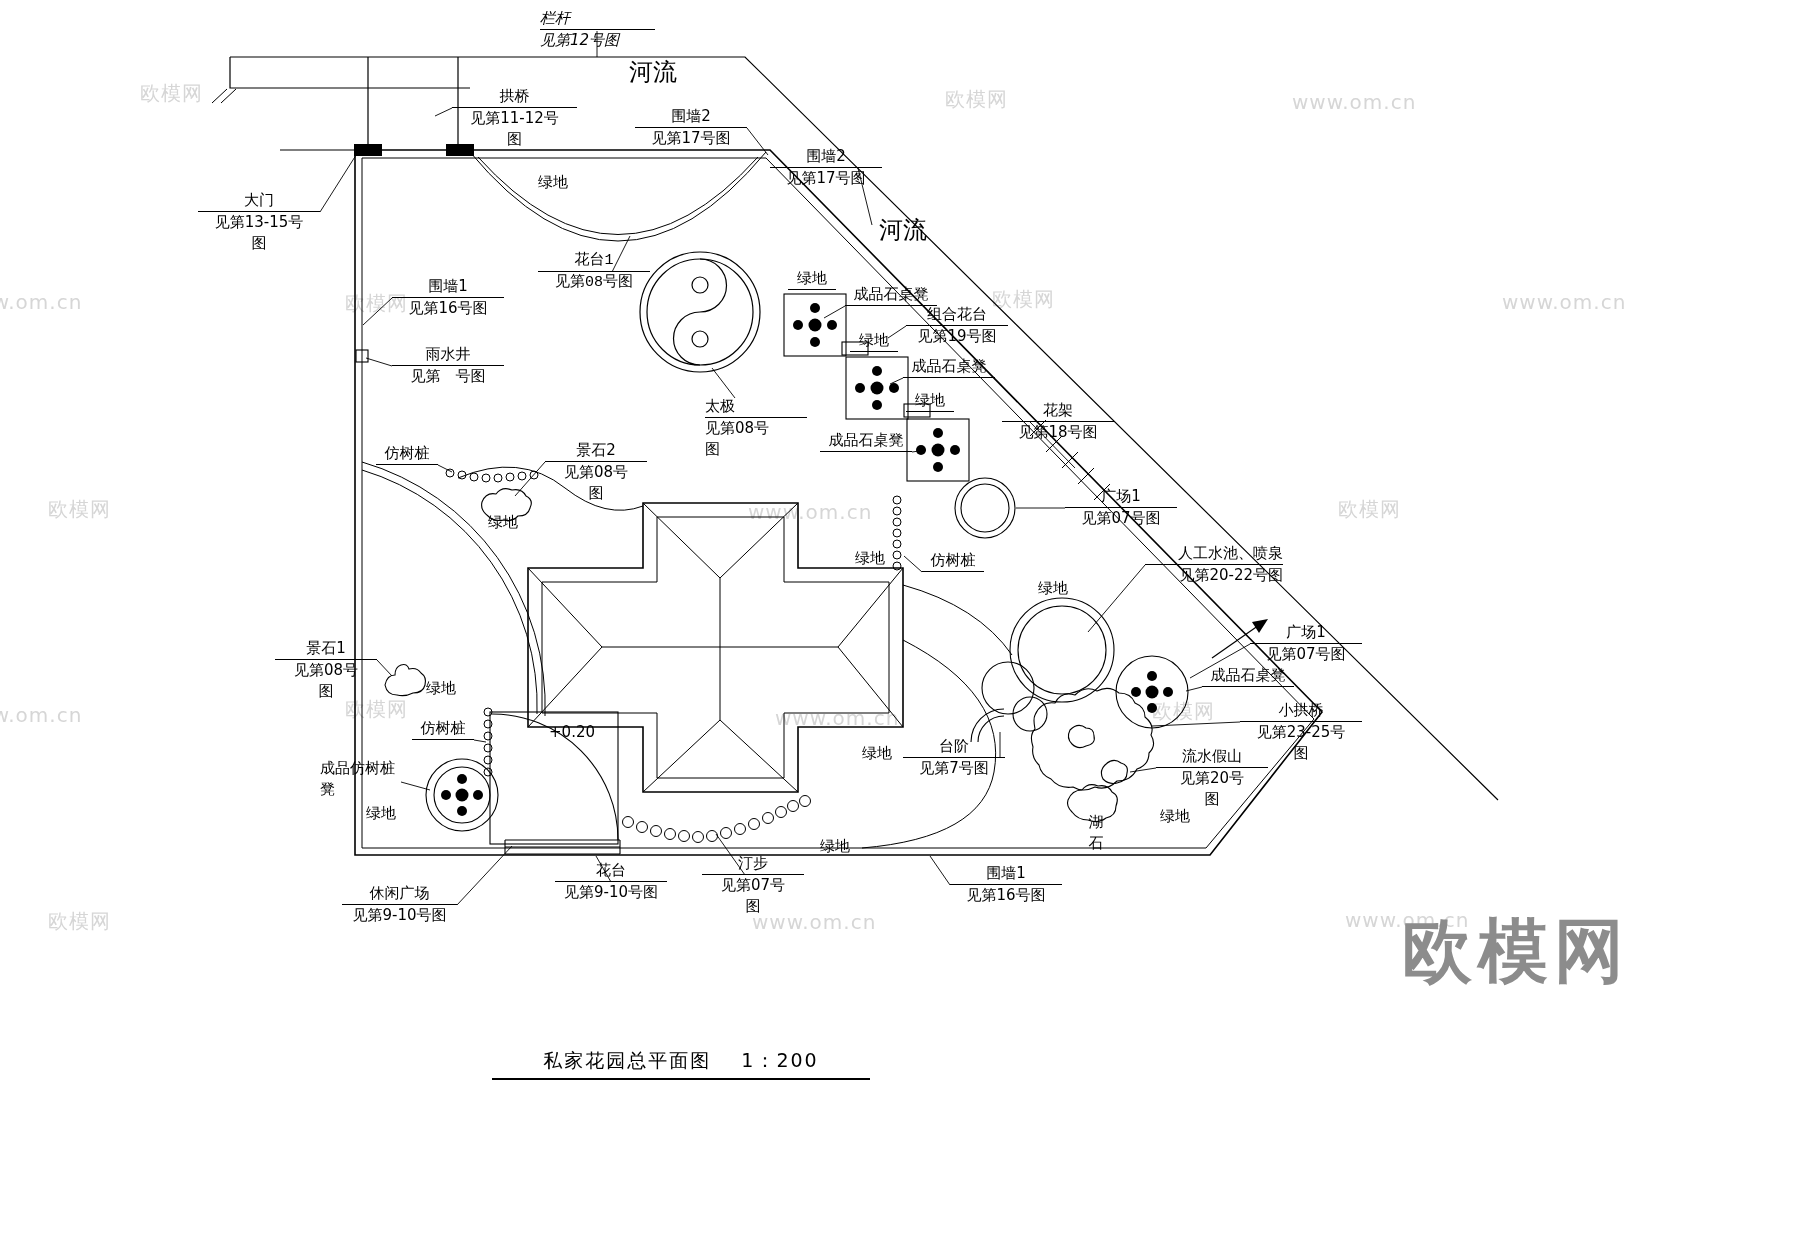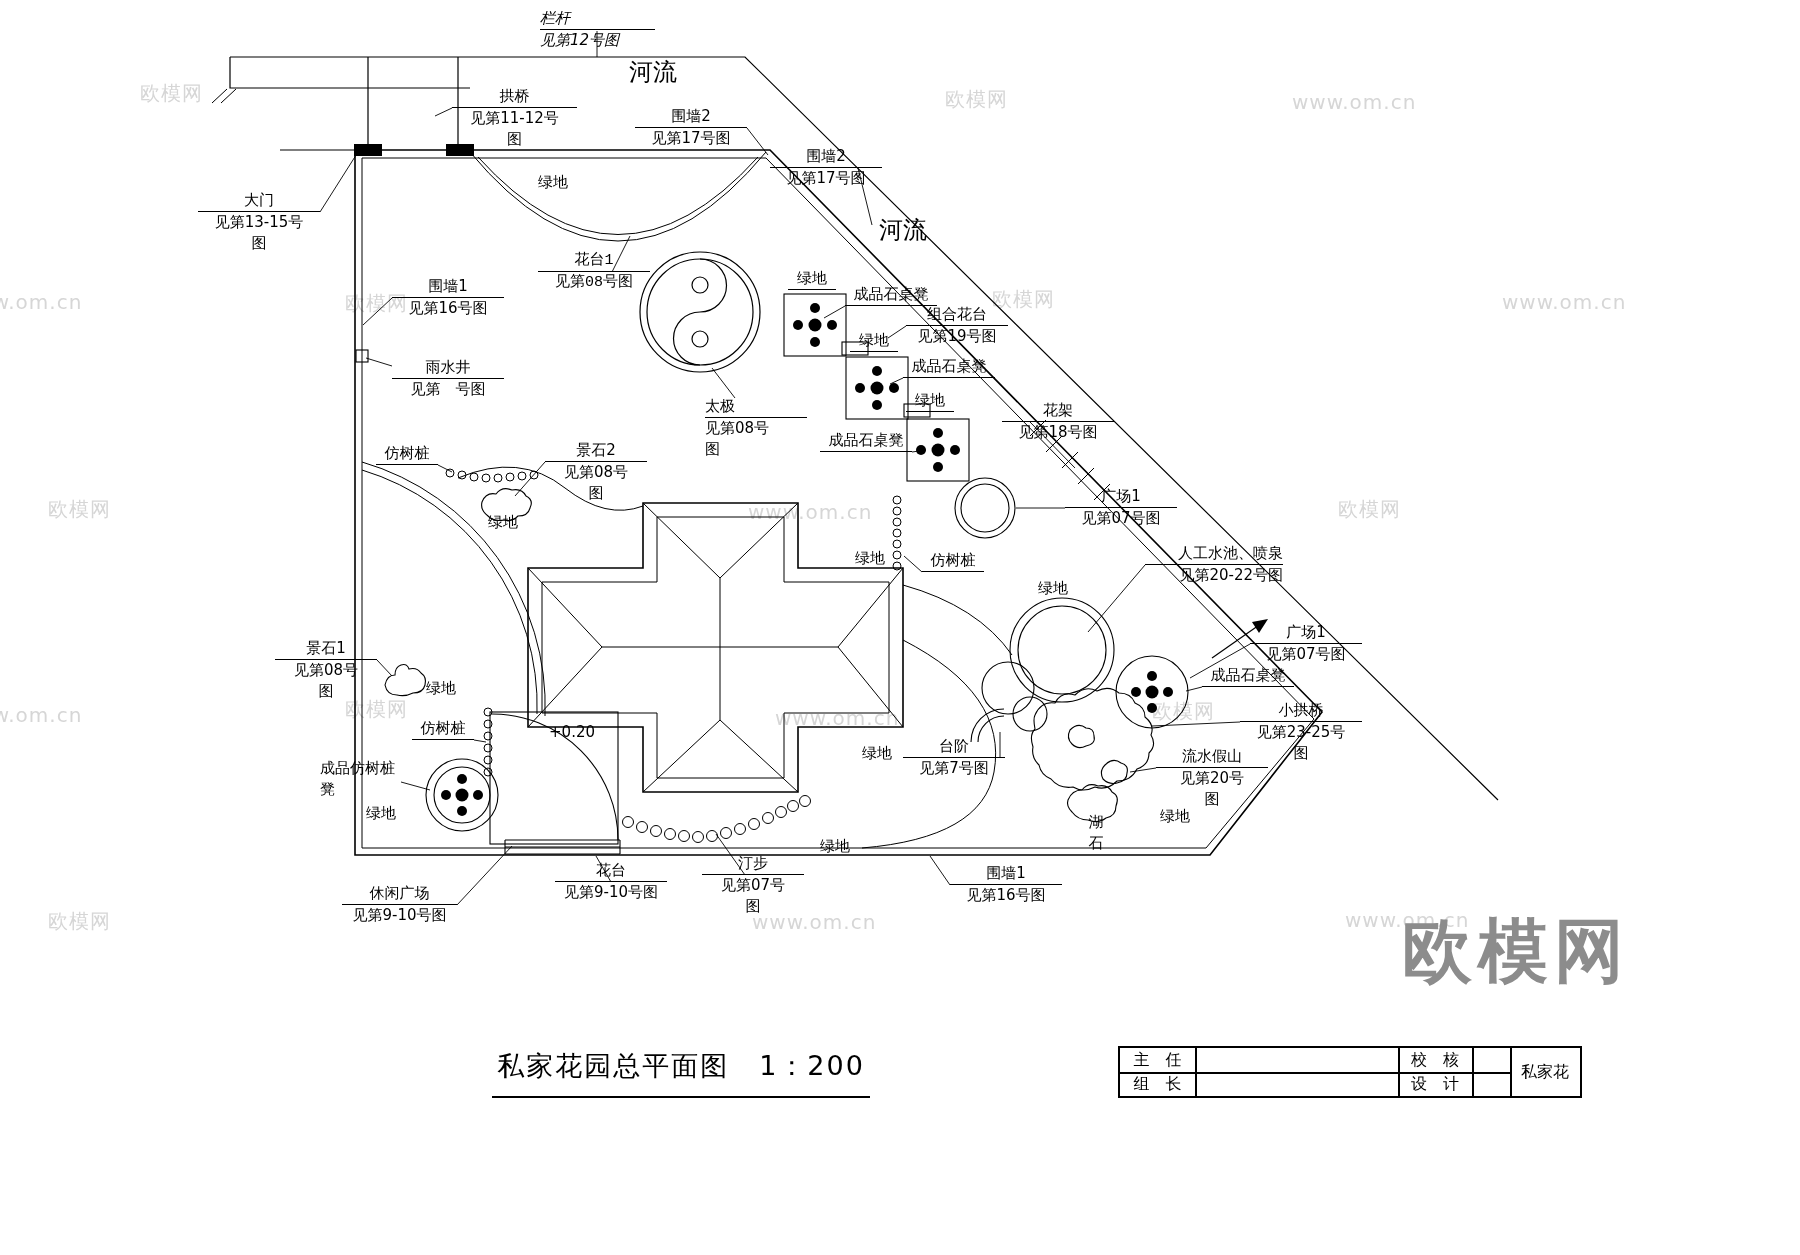--- a/index.html
+++ b/index.html
@@ -7,22 +7,22 @@
           font-family:"DejaVu Sans","Liberation Sans",sans-serif;color:#000;}
   #watermarks{position:absolute;inset:0;z-index:1;}
   .wm{position:absolute;font-size:20px;color:#d6d6d6;letter-spacing:1px;white-space:nowrap;}
   #drawing{position:absolute;left:0;top:0;z-index:2;}
   #big-wm{position:absolute;left:1402px;top:905px;font-size:70px;font-weight:bold;color:#8c8c8c;
           letter-spacing:6px;z-index:2;white-space:nowrap;}
   #annotations{position:absolute;inset:0;z-index:3;}
   .ann{position:absolute;line-height:21px;font-size:15px;white-space:nowrap;}
   .ann .ann-line{display:block;}
   .ann .ul{border-bottom:1px solid #000;}
-  #plan-title{position:absolute;left:492px;top:1048px;width:378px;text-align:center;font-size:27px;
-              letter-spacing:2px;border-bottom:2.5px solid #000;padding-bottom:12px;z-index:3;}
+  #plan-title{position:absolute;left:492px;top:1048px;width:378px;text-align:center;font-size:19px;
+              letter-spacing:2px;border-bottom:2.5px solid #000;padding-bottom:4px;z-index:3;}
   #plan-title .scale{margin-left:30px;}
   #title-block{position:absolute;left:1118px;top:1046px;width:460px;height:48px;border:2px solid #000;
                background:#fff;z-index:3;}
   .tb-cell{position:absolute;font-size:16px;display:flex;align-items:center;justify-content:center;}
   .tb-line{position:absolute;background:#000;}
 </style>
 </head>
 <body>
 
 <div id="canvas">
@@ -255,21 +255,21 @@
         <div class="ann-line">绿地</div>
       </div>
       <div class="ann" style="left: 538px; top: 250px; width: 112px; text-align: center; font-family: Liberation Mono, monospace;">
         <div class="ann-line ul">花台1</div>
         <div class="ann-line">见第08号图</div>
       </div>
       <div class="ann" style="left: 392px; top: 276px; width: 112px; text-align: center;">
         <div class="ann-line ul">围墙1</div>
         <div class="ann-line">见第16号图</div>
       </div>
-      <div class="ann" style="left: 392px; top: 344px; width: 112px; text-align: center; margin-top: 13px;">
+      <div class="ann" style="left: 392px; top: 344px; width: 112px; text-align: center;">
         <div class="ann-line ul">雨水井</div>
         <div class="ann-line">见第　号图</div>
       </div>
       <div class="ann" style="left: 788px; top: 268px; width: 48px; text-align: center;">
         <div class="ann-line ul">绿地</div>
       </div>
       <div class="ann" style="left: 845px; top: 284px; width: 92px; text-align: center;">
         <div class="ann-line ul">成品石桌凳</div>
       </div>
       <div class="ann" style="left: 906px; top: 304px; width: 102px; text-align: center;">
@@ -398,26 +398,14 @@
         <div class="ann-line">见第16号图</div>
       </div>
     </div>
 
   <div id="big-wm">欧模网</div>
 
   <div id="plan-title">
     <span>私家花园总平面图</span><span class="scale">1：200</span>
   </div>
 
-  <div id="title-block">
-    <div class="tb-line" style="left:75px;top:0;width:1.5px;height:48px"></div>
-    <div class="tb-line" style="left:278px;top:0;width:1.5px;height:48px"></div>
-    <div class="tb-line" style="left:352px;top:0;width:1.5px;height:48px"></div>
-    <div class="tb-line" style="left:390px;top:0;width:1.5px;height:48px"></div>
-    <div class="tb-line" style="left:0;top:24px;width:390px;height:1.5px"></div>
-    <div class="tb-cell" style="left:0;top:0;width:75px;height:24px">主　任</div>
-    <div class="tb-cell" style="left:0;top:24px;width:75px;height:24px">组　长</div>
-    <div class="tb-cell" style="left:278px;top:0;width:74px;height:24px">校　核</div>
-    <div class="tb-cell" style="left:278px;top:24px;width:74px;height:24px">设　计</div>
-    <div class="tb-cell" style="left:390px;top:0;width:70px;height:48px">私家花</div>
-  </div>
 
 </div>
 
 </body></html>

